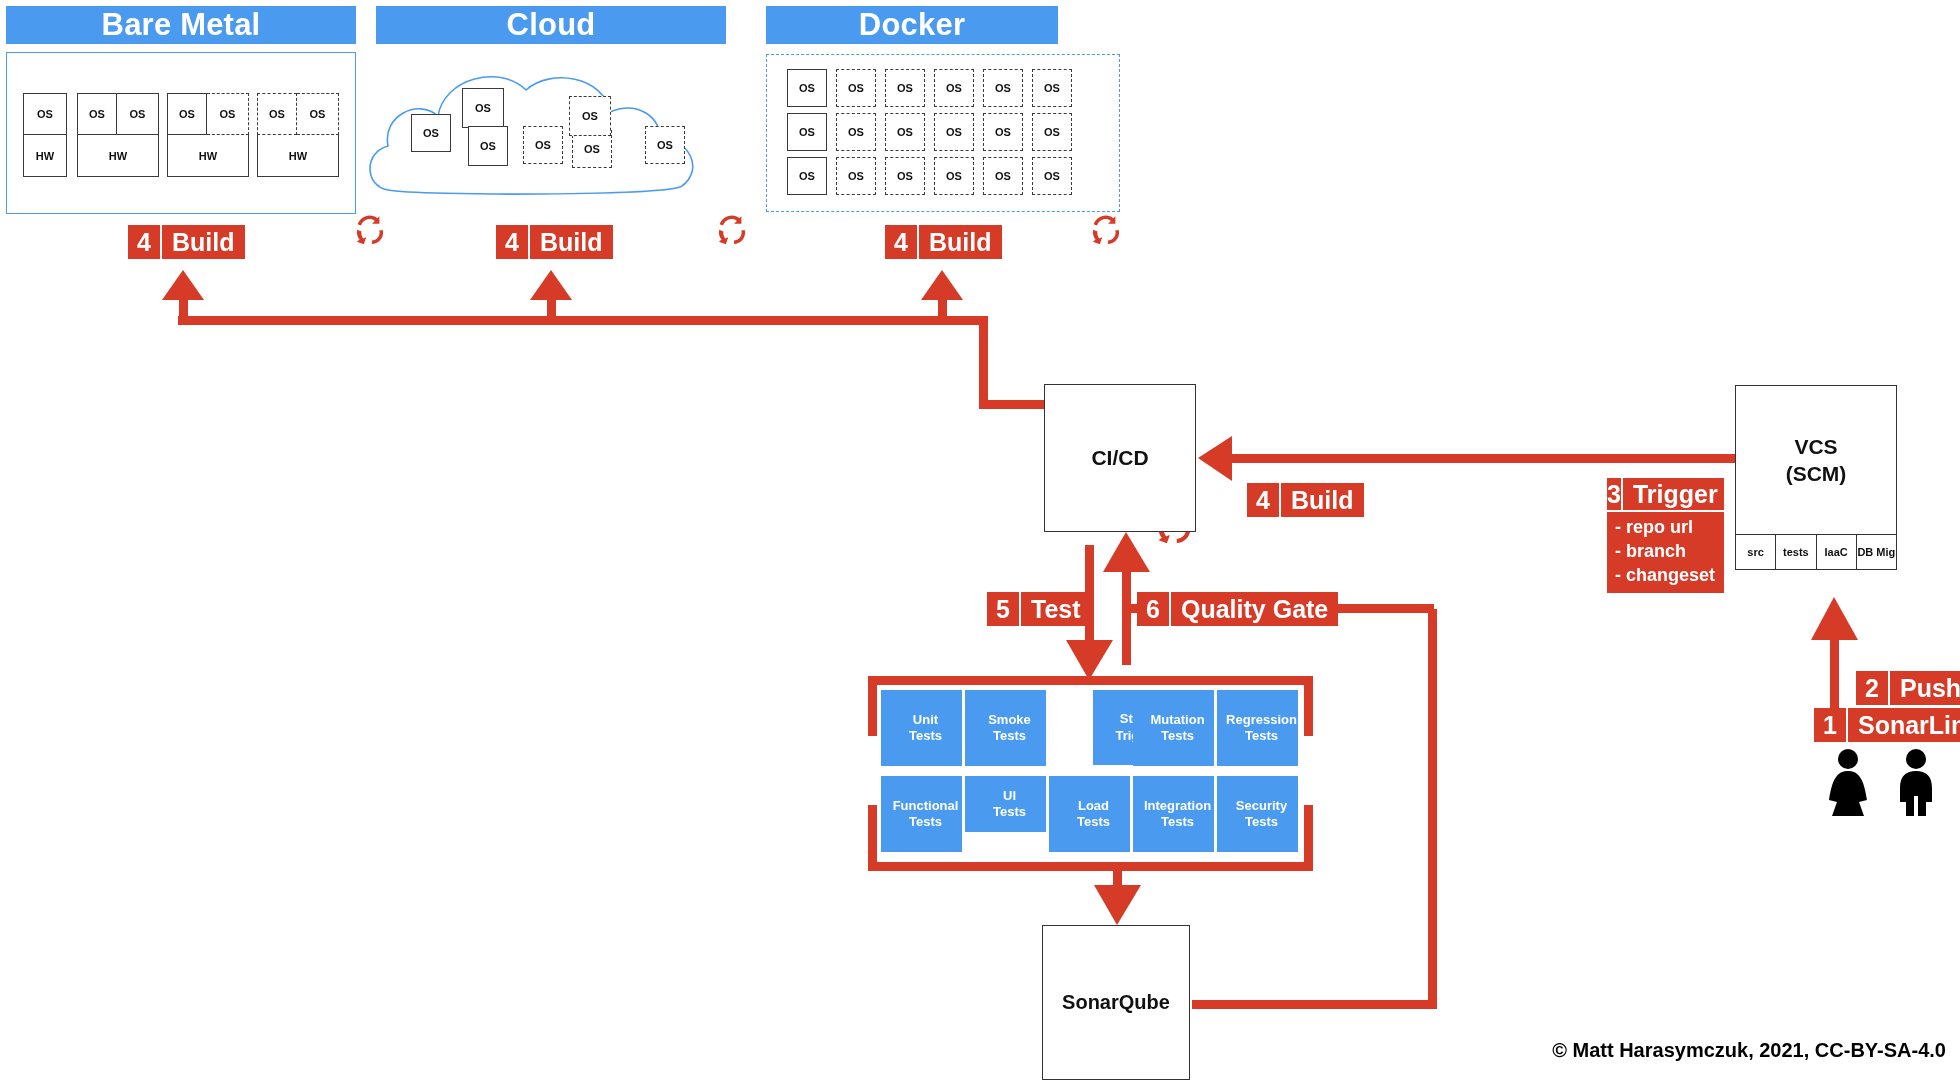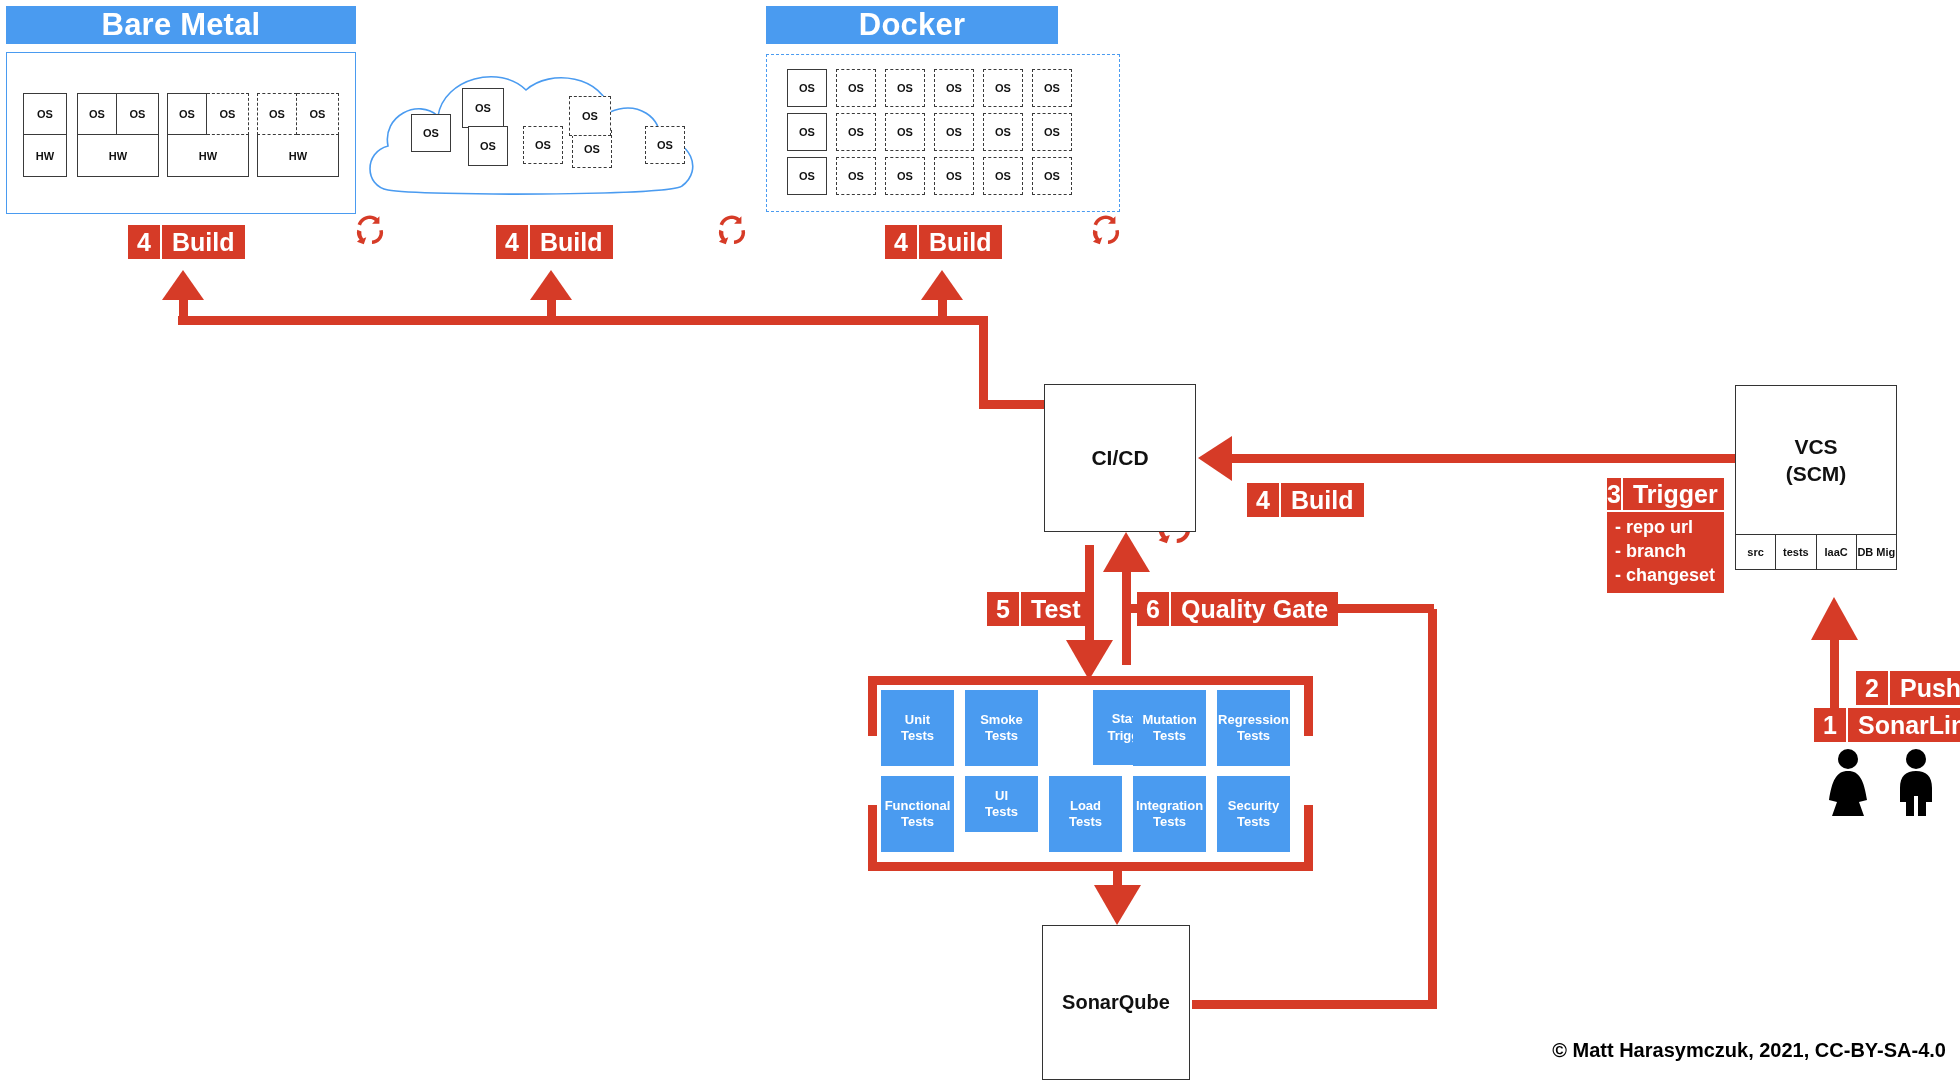--- a/index.html
+++ b/index.html
@@ -64,21 +64,21 @@
              font-weight:700;font-size:21px;text-align:center;line-height:1.3;}
   .vcs-foot{display:flex;border-top:1.6px solid #333;}
   .vcs-foot div{flex:1;display:flex;align-items:center;justify-content:center;
                 font-size:11px;font-weight:700;text-align:center;line-height:1.15;
                 border-right:1.6px solid #333;box-sizing:border-box;padding:2px 0;}
   .vcs-foot div:last-child{border-right:none;}
 
   
   .tbox{position:absolute;background:#4a9bf0;color:#fff;display:flex;align-items:center;
         justify-content:center;text-align:center;font-size:13px;font-weight:700;
-        line-height:1.25;}
+        line-height:1.25;padding-left:8px;}
 
   .copyright{position:absolute;font-size:20px;font-weight:700;color:#000;white-space:nowrap;}
   svg{overflow:visible;}
 </style>
 </head>
 <body>
 
 <div class="canvas">
 
   <svg class="abs" style="left:0;top:0;width:1960px;height:1080px;" viewBox="0 0 1960 1080">
@@ -199,20 +199,21 @@
       </div>
       <div class="cell solid notb" style="width:82px;height:42px;">HW</div>
     </div>
   </div>
 
   <div class="badge sz1" style="left:128px;top:225px;">
     <div class="num">4</div>
     <div class="lbl">Build</div>
   </div>
 
+  <div class="abs plat-header cl" style="left:376px;top:6px;width:350px;height:38px;">Cloud</div>
 
   <svg class="cloud-svg" width="360" height="160" viewBox="0 0 360 160">
     <path d="M28 130 C 4 126 4 92 28 86 C 22 56 58 38 78 56 C 84 18 140 4 166 30
              C 190 8 244 16 250 52 C 278 40 302 58 300 80 C 330 78 344 110 322 126
              C 310 136 60 136 28 130 Z" fill="#fff" stroke="#4a9bf0" stroke-width="1.6"></path>
   </svg>
 
   <div class="cbox solid" style="left:411px;top:114px;width:40px;height:38px;">OS</div>
   <div class="cbox solid" style="left:462px;top:88px;width:42px;height:40px;">OS</div>
   <div class="cbox solid" style="left:468px;top:126px;width:40px;height:40px;">OS</div>

